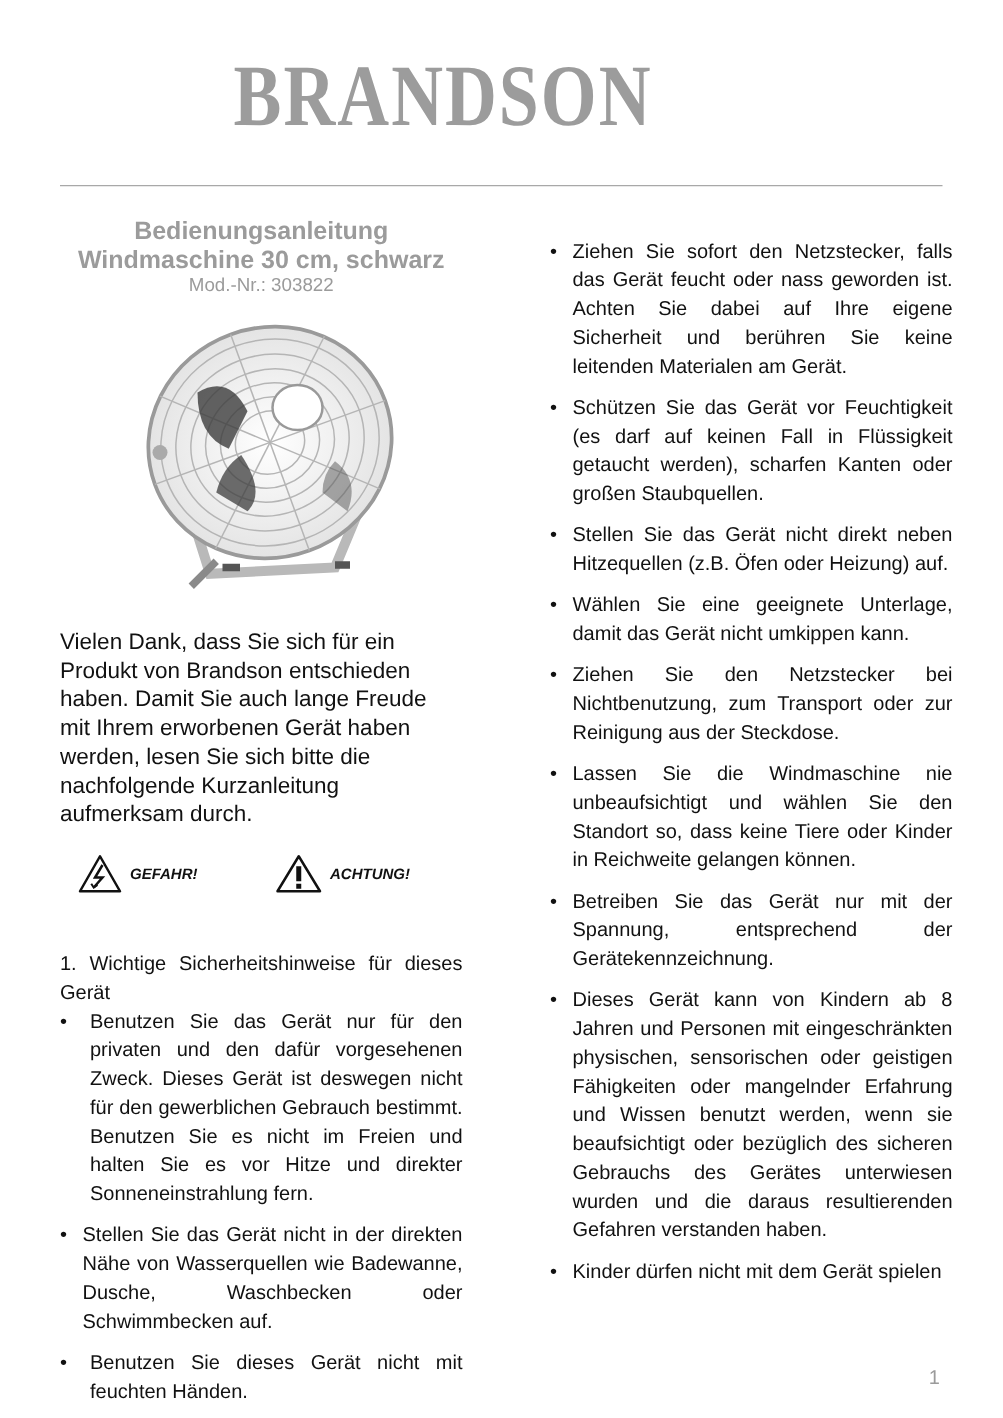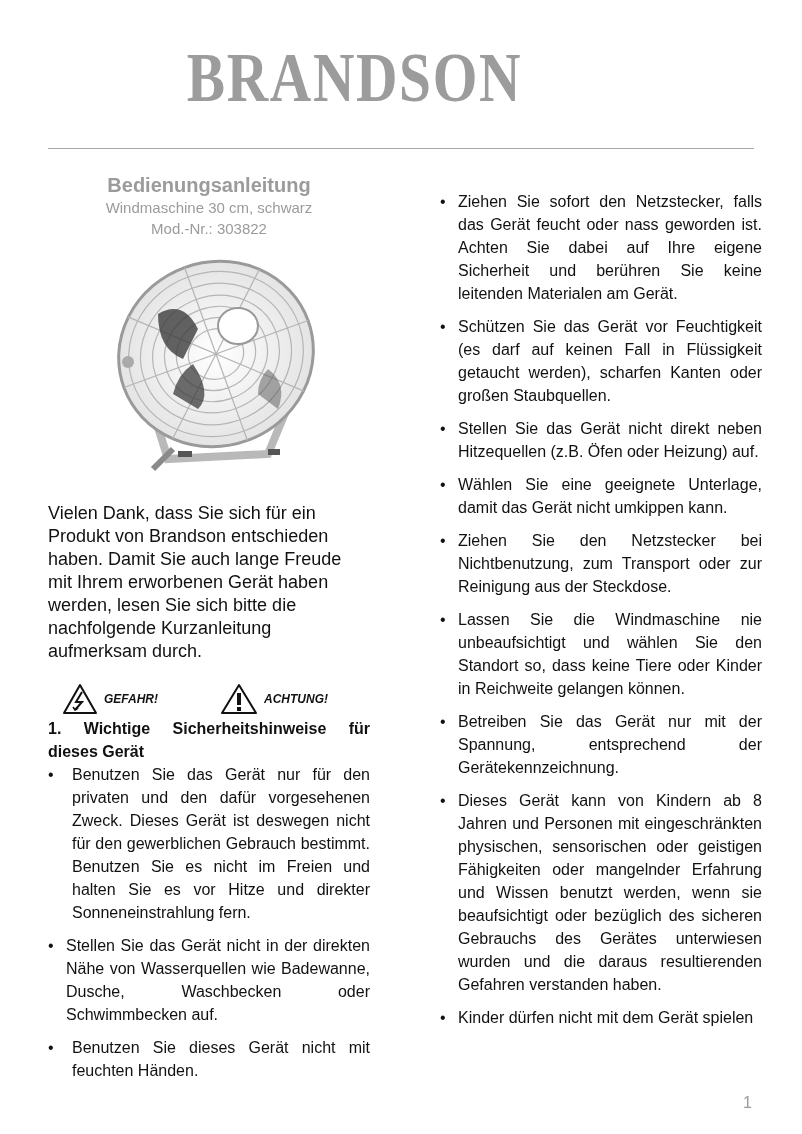--- a/index.html
+++ b/index.html
@@ -11,35 +11,35 @@
                 transform: scaleX(0.82); transform-origin: center; display: inline-block; }
   .brand-sub { font-family: "Liberation Sans", sans-serif; font-size: 18px; letter-spacing: 2px;
                color: #9a9a9a; margin-top: -2px; }
   .rule { position: absolute; left: 48px; width: 706px; top: 148px; height: 1px; background: #a8a8a8; }
 
   .col-left { position: absolute; left: 48px; top: 172px; width: 322px; }
   .col-right { position: absolute; left: 440px; top: 190px; width: 322px; }
 
   .title-block { text-align: center; color: #9b9b9b; margin-left: 0; }
   .doc-title { font-weight: bold; font-size: 20px; line-height: 26px; }
-  .doc-sub { font-weight: normal; font-size: 15px; line-height: 20px; }
+  .doc-sub { font-weight: bold; font-size: 20px; line-height: 20px; }
   .doc-model { font-size: 15px; line-height: 22px; }
 
   .fan { width: 322px; height: 250px; position: relative; margin-top: 4px; }
   .fan svg { position: absolute; left: 50px; top: 0; }
 
   .intro { font-size: 18px; line-height: 23px; text-align: left; margin-top: 8px; }
 
   .warn-row { display: flex; align-items: center; margin-top: 6px; height: 36px; }
   .warn { display: flex; align-items: center; font-weight: bold; font-style: italic; font-size: 12px; }
   .warn svg { margin-right: 6px; }
   .warn-gefahr { margin-left: 14px; }
   .warn-achtung { margin-left: 62px; }
 
-  .section-head { font-weight: bold; font-size: 16px; line-height: 23px; text-align: justify; }
+  .section-head { font-weight: normal; font-size: 16px; line-height: 23px; text-align: justify; margin-top: 43px; }
 
   ul.bullets { list-style: none; margin: 0; padding: 0; }
   ul.bullets li { position: relative; font-size: 16px; line-height: 23px; text-align: justify;
                   margin-bottom: 10px; }
   ul.bullets li .dot { position: absolute; left: 0; top: 0; }
   .left-list li { padding-left: 24px; }
   .left-list li.tight { padding-left: 18px; }
   .right-list li { padding-left: 18px; }
   .right-list li .txt { display: block; text-indent: 0; }
   .left-list { margin-top: 12px; }

